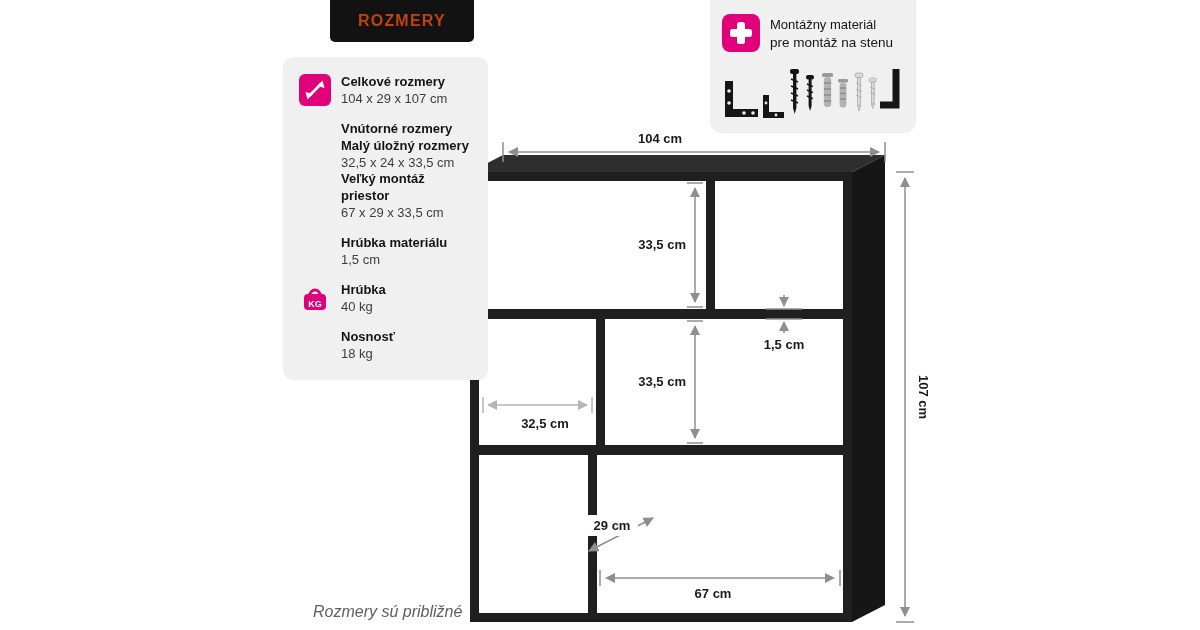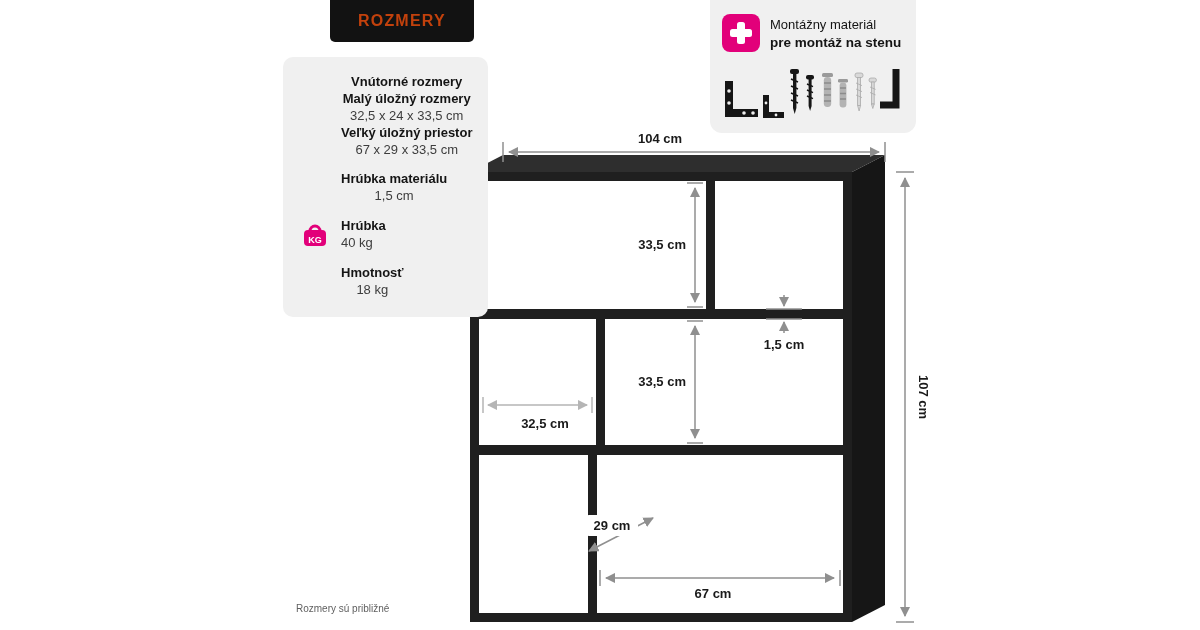--- a/index.html
+++ b/index.html
@@ -8,34 +8,34 @@
   .scene{position:absolute;left:0;top:0;width:1200px;height:630px;}
 
   .header-tab{position:absolute;left:330px;top:0;background:#121212;color:#c2410c;
               font-size:16px;font-weight:700;letter-spacing:1.2px;
               padding:12px 28px;border-radius:0 0 5px 5px;}
 
   .specs-panel{position:absolute;left:283px;top:57px;width:205px;
                background:#f0f0f0;border-radius:10px;
                padding:17px 12px 5px 16px;box-sizing:border-box;}
   .spec-item{display:flex;gap:10px;margin-bottom:13px;}
-  .spec-item.no-icon{padding-left:42px;text-align:center;}
+  .spec-item.no-icon{padding-left:42px;}
   .spec-icon{width:32px;height:32px;flex:0 0 32px;}
   .spec-title{font-size:13px;font-weight:700;color:#141414;line-height:1.3;}
   .spec-value{font-size:13px;color:#3d3d3d;line-height:1.3;}
 
   .mount-panel{position:absolute;left:710px;top:0;width:206px;background:#f0f0f0;
                border-radius:0 0 12px 12px;padding:14px 12px 10px;box-sizing:border-box;}
   .mount-head{display:flex;gap:10px;align-items:flex-end;}
   .mount-lines{line-height:1.35;}
   .mount-line1{font-size:13px;color:#141414;}
-  .mount-line2{font-size:13.5px;font-weight:700;color:#141414;}
+  .mount-line2{font-size:13.5px;font-weight:400;color:#141414;}
   .hardware{margin-top:9px;display:flex;justify-content:center;}
 
-  .footnote{position:absolute;left:296px;top:603px;font-size:10px;color:#5f5f5f;}
+  .footnote{position:absolute;left:313px;top:603px;font-size:16px;color:#5f5f5f;font-style:italic;}
 
   text.dim{font-family:"Liberation Sans",sans-serif;font-size:13px;font-weight:700;fill:#1a1a1a;}
 </style>
 </head>
 <body>
 
 <div class="canvas">
 
   <svg class="scene" viewBox="0 0 1200 630">
     <defs>
@@ -116,27 +116,39 @@
       <line x1="840" y1="570" x2="840" y2="586"></line>
       <line x1="606" y1="578" x2="834" y2="578" marker-start="url(#arrG)" marker-end="url(#arrG)"></line>
       <text class="dim" x="713" y="598" text-anchor="middle" stroke="none">67 cm</text>
     </g>
   </svg>
 
   <div class="header-tab">ROZMERY</div>
 
   <div class="specs-panel">
 
+    <div class="spec-item">
+      <svg class="spec-icon" viewBox="0 0 32 32">
+        <rect x="0" y="0" width="32" height="32" rx="6" fill="#e2007a"></rect>
+        <line x1="10" y1="22" x2="22" y2="10" stroke="#fff" stroke-width="2.6"></line>
+        <polygon points="23.5,6.5 25.5,14 18,12 " fill="#fff"></polygon>
+        <polygon points="8.5,25.5 6.5,18 14,20 " fill="#fff"></polygon>
+      </svg>
+      <div>
+        <div class="spec-title">Celkové rozmery</div>
+        <div class="spec-value">104 x 29 x 107 cm</div>
+      </div>
+    </div>
 
     <div class="spec-item no-icon">
       <div>
         <div class="spec-title">Vnútorné rozmery</div>
         <div class="spec-title">Malý úložný rozmery</div>
         <div class="spec-value">32,5 x 24 x 33,5 cm</div>
-        <div class="spec-title">Veľký úložný priestor</div>
+        <div class="spec-title">Veľký montáž priestor</div>
         <div class="spec-value">67 x 29 x 33,5 cm</div>
       </div>
     </div>
 
     <div class="spec-item no-icon">
       <div>
         <div class="spec-title">Hrúbka materiálu</div>
         <div class="spec-value">1,5 cm</div>
       </div>
     </div>
@@ -148,21 +160,21 @@
         <text x="16" y="24.5" text-anchor="middle" font-family="Liberation Sans, sans-serif" font-size="9" font-weight="700" fill="#ffffff">KG</text>
       </svg>
       <div>
         <div class="spec-title">Hrúbka</div>
         <div class="spec-value">40 kg</div>
       </div>
     </div>
 
     <div class="spec-item no-icon">
       <div>
-        <div class="spec-title">Hmotnosť</div>
+        <div class="spec-title">Nosnosť</div>
         <div class="spec-value">18 kg</div>
       </div>
     </div>
 
   </div>
 
   <div class="mount-panel">
     <div class="mount-head">
       <svg width="38" height="38" viewBox="0 0 38 38">
         <rect x="0" y="0" width="38" height="38" rx="8" fill="#e2007a"></rect>

